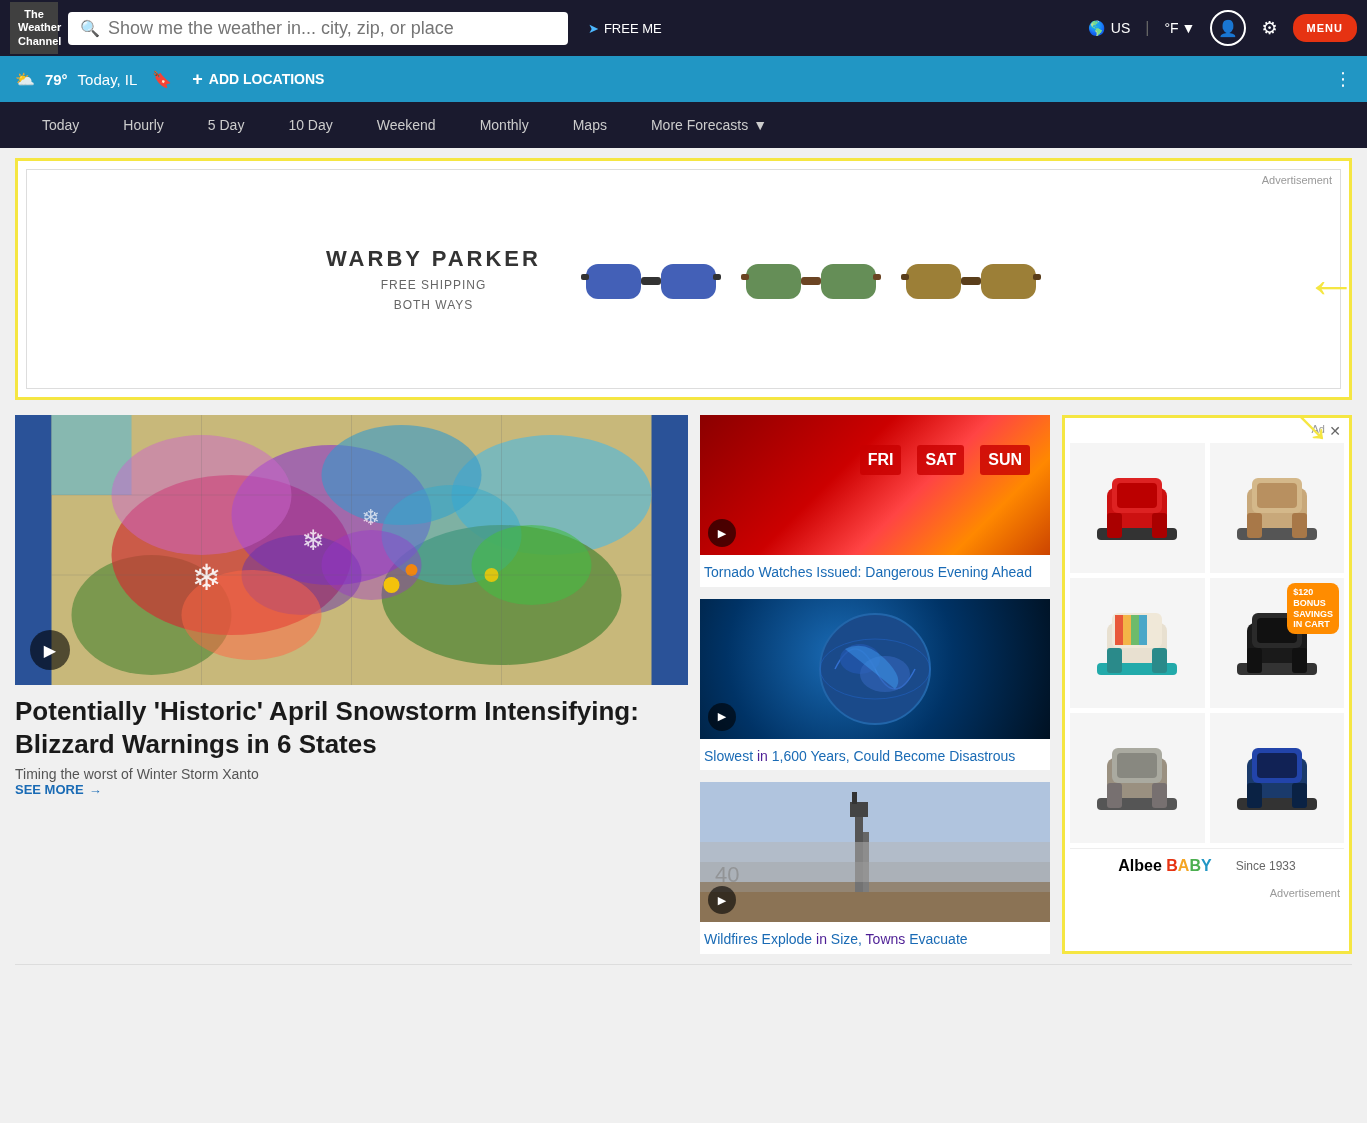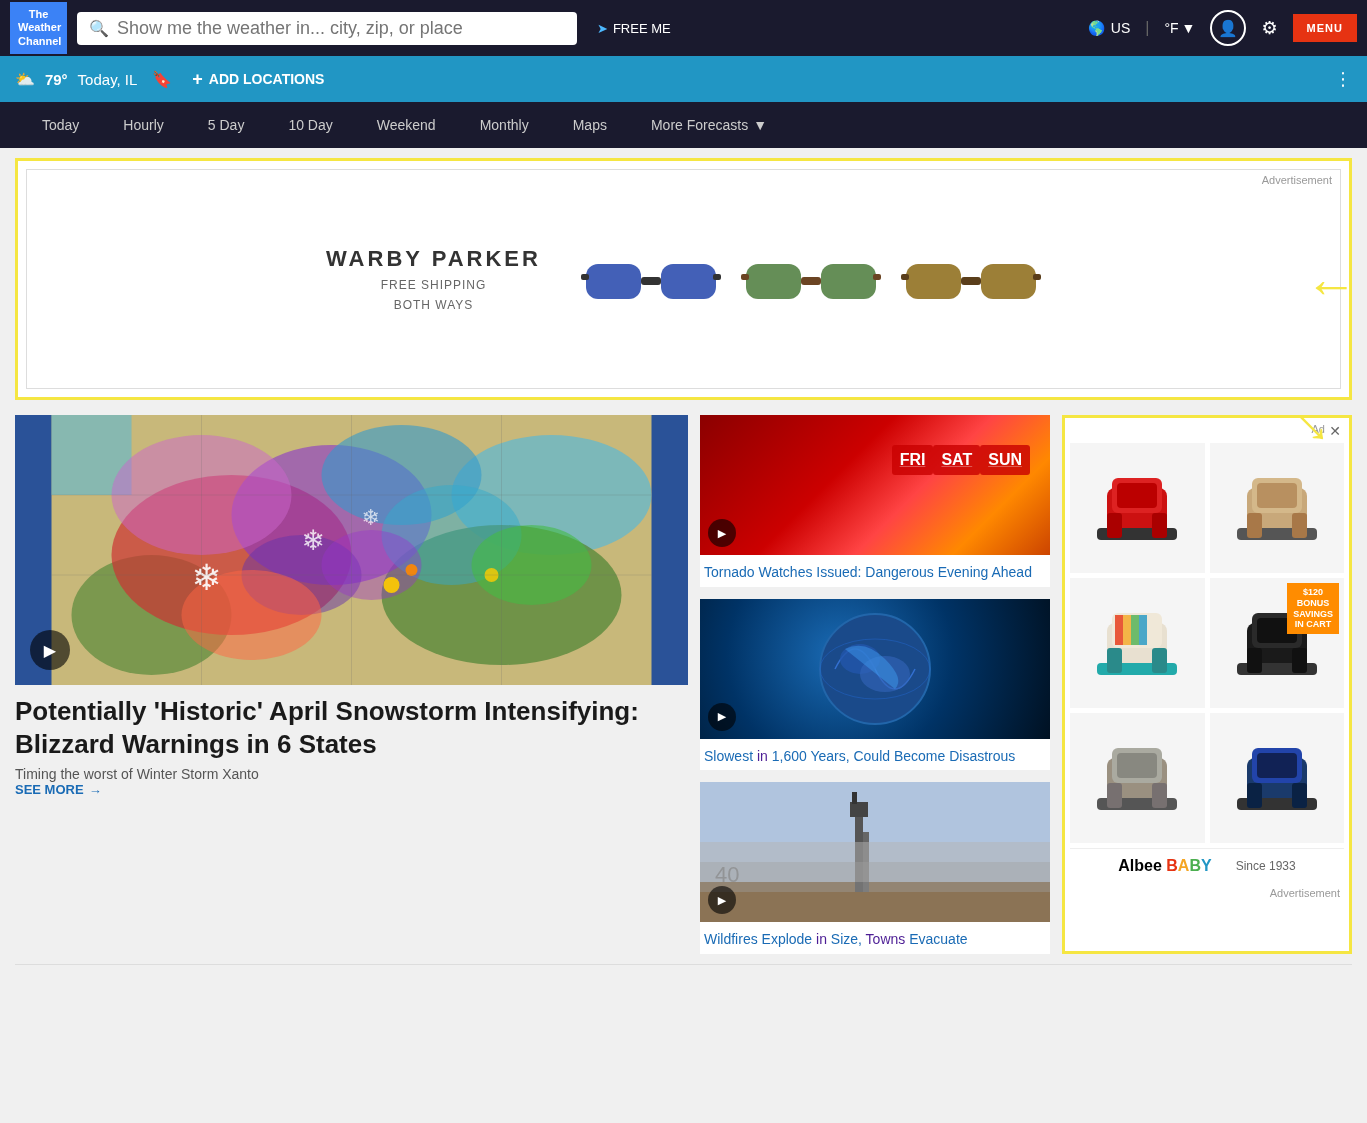--- a/index.html
+++ b/index.html
@@ -8,27 +8,27 @@
     
     .header {
       background: #1a1a2e;
       display: flex;
       align-items: center;
       height: 56px;
       padding: 0 10px;
       gap: 10px;
     }
     .logo-box {
-      background: #3b82f6;
+      background: #404040;
       color: white;
       font-size: 11px;
       font-weight: bold;
       line-height: 1.2;
       padding: 6px 8px;
-      width: 57px;
+      width: 48px;
       text-align: center;
       flex-shrink: 0;
     }
     .search-bar {
       display: flex;
       align-items: center;
       background: white;
       border-radius: 4px;
       padding: 6px 12px;
       flex: 1;
@@ -86,20 +86,21 @@
     }
     .settings-btn { font-size: 18px; cursor: pointer; color: white; }
     .menu-btn {
       background: #e63312;
       color: white;
       font-size: 11px;
       font-weight: bold;
       padding: 8px 14px;
       cursor: pointer;
       letter-spacing: 1px;
+      border-radius: 13px;
     }
 
     
     .location-bar {
       background: #2196c4;
       display: flex;
       align-items: center;
       height: 46px;
       padding: 0 15px;
       gap: 10px;
@@ -274,22 +275,21 @@
       justify-content: center;
       font-size: 40px;
       color: rgba(255,255,255,0.3);
       position: relative;
     }
     .fri-sat-sun {
       position: absolute;
       top: 30px;
       right: 20px;
       display: flex;
-      gap: 0;
-      text-decoration: underline;
+      gap: 16px;
     }
     .day-badge {
       background: rgba(200,0,0,0.8);
       color: white;
       font-size: 16px;
       font-weight: bold;
       padding: 6px 8px;
       border-radius: 3px;
     }
 
@@ -335,22 +335,21 @@
       overflow: hidden;
     }
     .bonus-badge {
       position: absolute;
       top: 5px; right: 5px;
       background: #ff8c00;
       color: white;
       font-size: 9px;
       font-weight: bold;
       padding: 4px 6px;
-      border-radius: 0;
-      text-align: center;
+      border-radius: 8px;
       line-height: 1.2;
     }
     .albee-footer {
       padding: 8px;
       text-align: center;
       border-top: 1px solid #eee;
       margin-top: 5px;
     }
     .albee-logo { font-size: 16px; font-weight: bold; }
     .albee-since { font-size: 12px; color: #666; }

